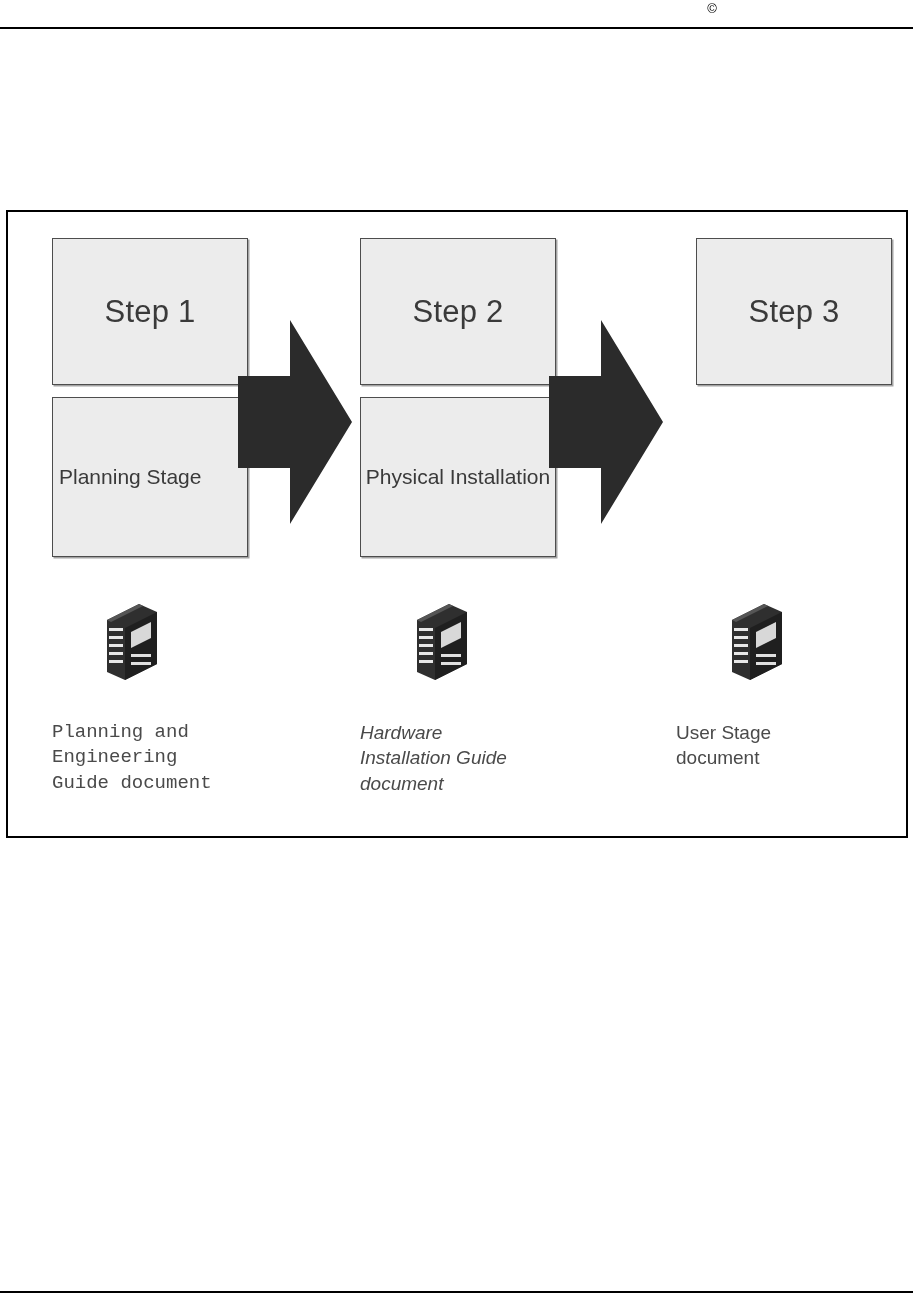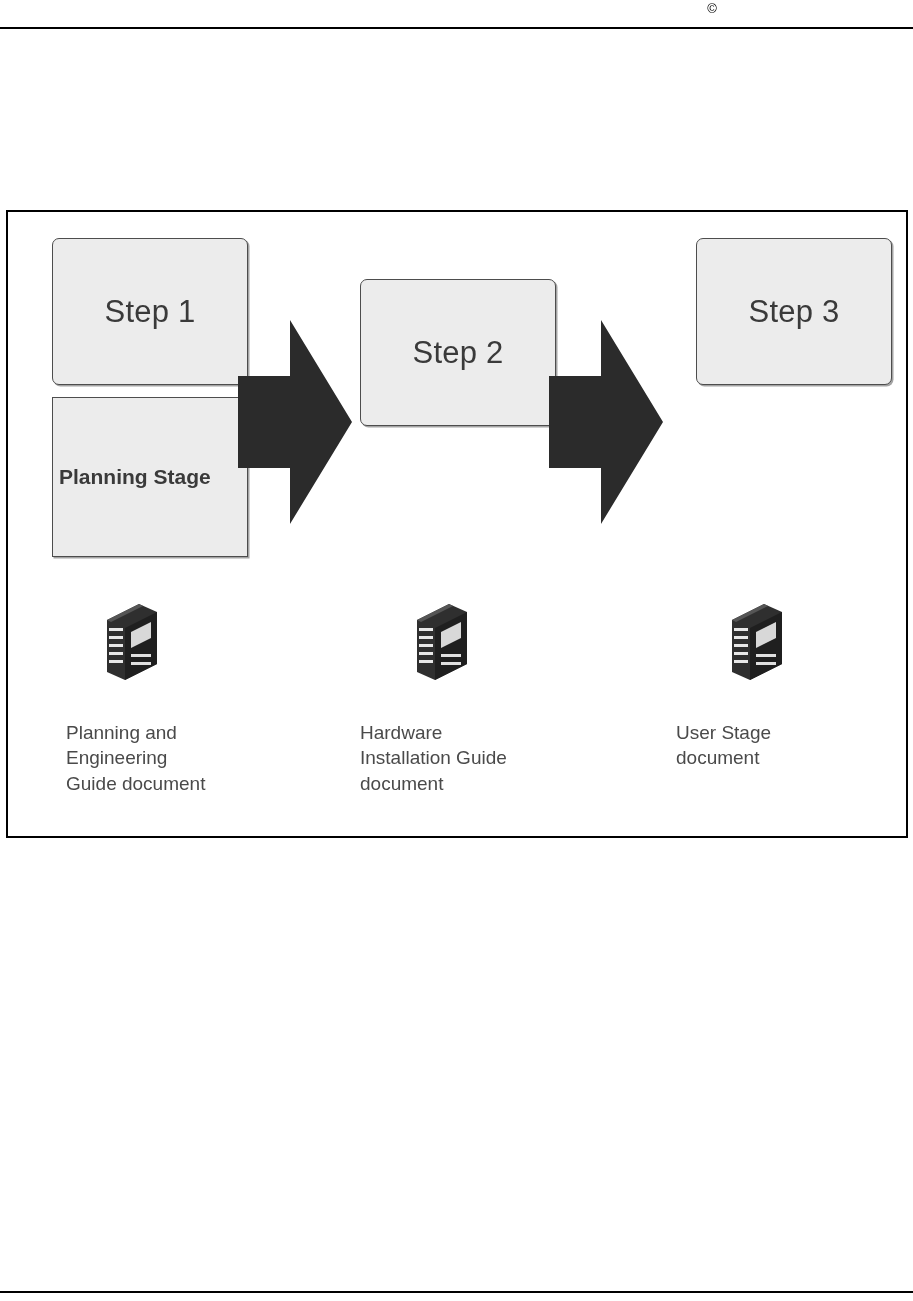--- a/index.html
+++ b/index.html
@@ -72,33 +72,32 @@
     font-size: 31px;
     letter-spacing: 0.2px;
   }
   .diag-box.desc {
     font-size: 21px;
     line-height: 1.22;
   }
   .diag-box.desc.left-align {
     justify-content: flex-start;
     padding-left: 6px;
-    font-weight: bold;
   }
   .diag-box.desc.center-align {
     justify-content: center;
     text-align: center;
   }
 
   
   .col1 { left: 44px;  width: 196px; }
-  .col2 { left: 352px; width: 196px; margin-top: 41px; }
+  .col2 { left: 352px; width: 196px; }
   .col3 { left: 688px; width: 196px; }
 
-  .row-step { top: 26px;  height: 147px; border-radius: 7px; }
+  .row-step { top: 26px;  height: 147px; }
   .row-desc { top: 185px; height: 160px; }
 
   
   .arrow {
     position: absolute;
     top: 108px;
     width: 114px;
     height: 204px;
   }
   .arrow svg { display: block; width: 100%; height: 100%; }
@@ -120,22 +119,22 @@
   
   .caption {
     position: absolute;
     top: 508px;
     width: 215px;
     font-size: 19px;
     line-height: 1.33;
     color: #4a4a4a;
     white-space: pre-line;
   }
-  .cap-1 { left: 58px; }
-  .cap-2 { left: 352px; }
+  .cap-1 { left: 44px; font-family: Liberation Mono, monospace; }
+  .cap-2 { left: 352px; font-style: italic; }
   .cap-3 { left: 668px; }
 </style>
 </head>
 <body>
 
 <div class="copyright-mark">©</div>
 
 <div class="header-rule"></div>
 <div class="footer-rule"></div>
 
@@ -146,20 +145,24 @@
   </div>
   <div class="diag-box step col2 row-step">
     <span>Step 2</span>
   </div>
   <div class="diag-box step col3 row-step">
     <span>Step 3</span>
   </div>
 
   <div class="diag-box desc left-align col1 row-desc">
     <span>Planning Stage</span>
+  </div>
+  <div class="diag-box desc center-align col2 row-desc">
+    <span>Physical
+Installation</span>
   </div>
 
   <div class="arrow arrow-1">
     <svg viewBox="0 0 114 204" xmlns="http://www.w3.org/2000/svg" aria-hidden="true">
       <path d="M0 56 L52 56 L52 0 L114 102 L52 204 L52 148 L0 148 Z" fill="#2b2b2b"></path>
     </svg>
   </div>
   <div class="arrow arrow-2">
     <svg viewBox="0 0 114 204" xmlns="http://www.w3.org/2000/svg" aria-hidden="true">
       <path d="M0 56 L52 56 L52 0 L114 102 L52 204 L52 148 L0 148 Z" fill="#2b2b2b"></path>

